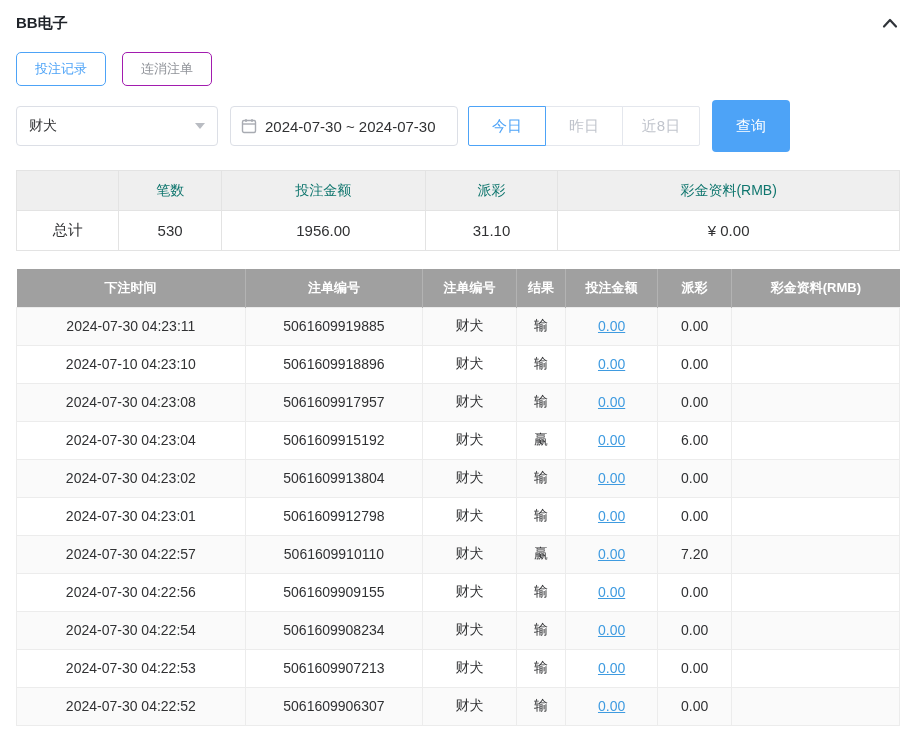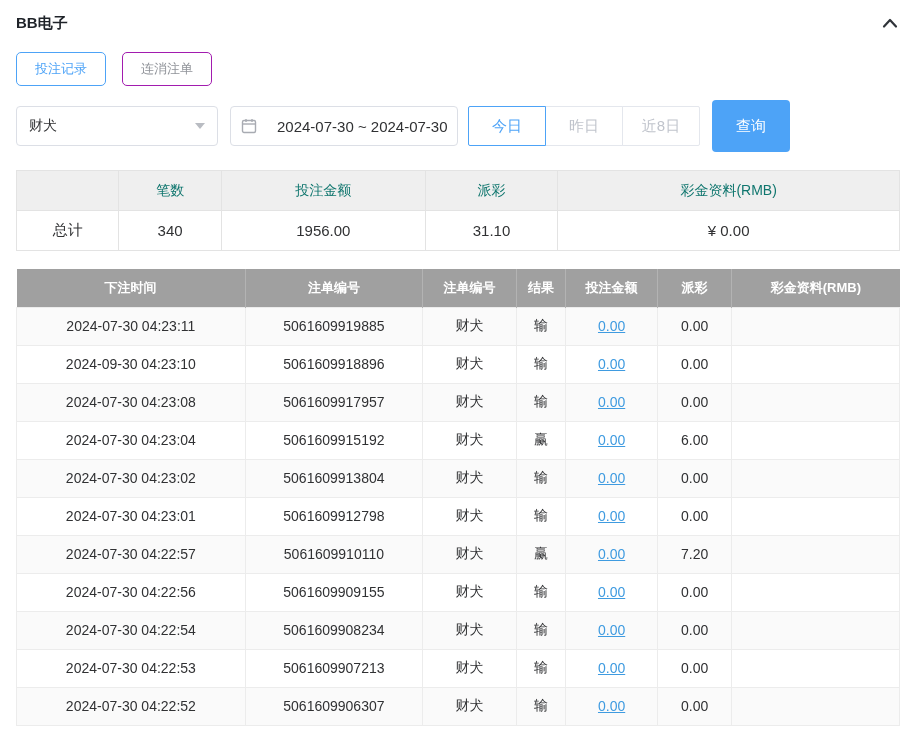--- a/index.html
+++ b/index.html
@@ -37,21 +37,21 @@
     padding:0 12px; font-size:14px; cursor:pointer; background:#fff;
   }
   .caret {
     width:0; height:0;
     border-left:5px solid transparent; border-right:5px solid transparent;
     border-top:6px solid #b9bcc2;
   }
   .date-input {
     margin-left:12px; width:228px; height:40px;
     border:1px solid #dcdfe6; border-radius:4px; background:#fff;
-    display:flex; align-items:center; gap:20px; padding:0 10px;
+    display:flex; align-items:center; gap:8px; padding:0 10px;
     font-size:15px; cursor:pointer; white-space:nowrap;
   }
   .date-input svg { flex:0 0 auto; }
   .quick-group { margin-left:10px; display:flex; }
   .quick {
     width:78px; height:40px; background:#fff;
     border:1px solid #e4e7ed; margin-left:-1px;
     display:flex; align-items:center; justify-content:center;
     font-size:15px; color:#c0c4cc; cursor:pointer; font-family:inherit;
     position:relative;
@@ -147,21 +147,21 @@
         <th></th>
         <th>笔数</th>
         <th>投注金额</th>
         <th>派彩</th>
         <th>彩金资料(RMB)</th>
       </tr>
     </thead>
     <tbody>
       <tr>
         <td>总计</td>
-        <td>340</td>
+        <td>530</td>
         <td>1956.00</td>
         <td>31.10</td>
         <td>¥ 0.00</td>
       </tr>
     </tbody>
   </table>
 
   <table class="bets">
     <colgroup>
       <col style="width:25.9%">
@@ -187,21 +187,21 @@
         <tr>
           <td>2024-07-30 04:23:11</td>
           <td>5061609919885</td>
           <td>财犬</td>
           <td>输</td>
           <td><a class="amt-link">0.00</a></td>
           <td>0.00</td>
           <td></td>
         </tr>
         <tr>
-          <td>2024-09-30 04:23:10</td>
+          <td>2024-07-10 04:23:10</td>
           <td>5061609918896</td>
           <td>财犬</td>
           <td>输</td>
           <td><a class="amt-link">0.00</a></td>
           <td>0.00</td>
           <td></td>
         </tr>
         <tr>
           <td>2024-07-30 04:23:08</td>
           <td>5061609917957</td>

